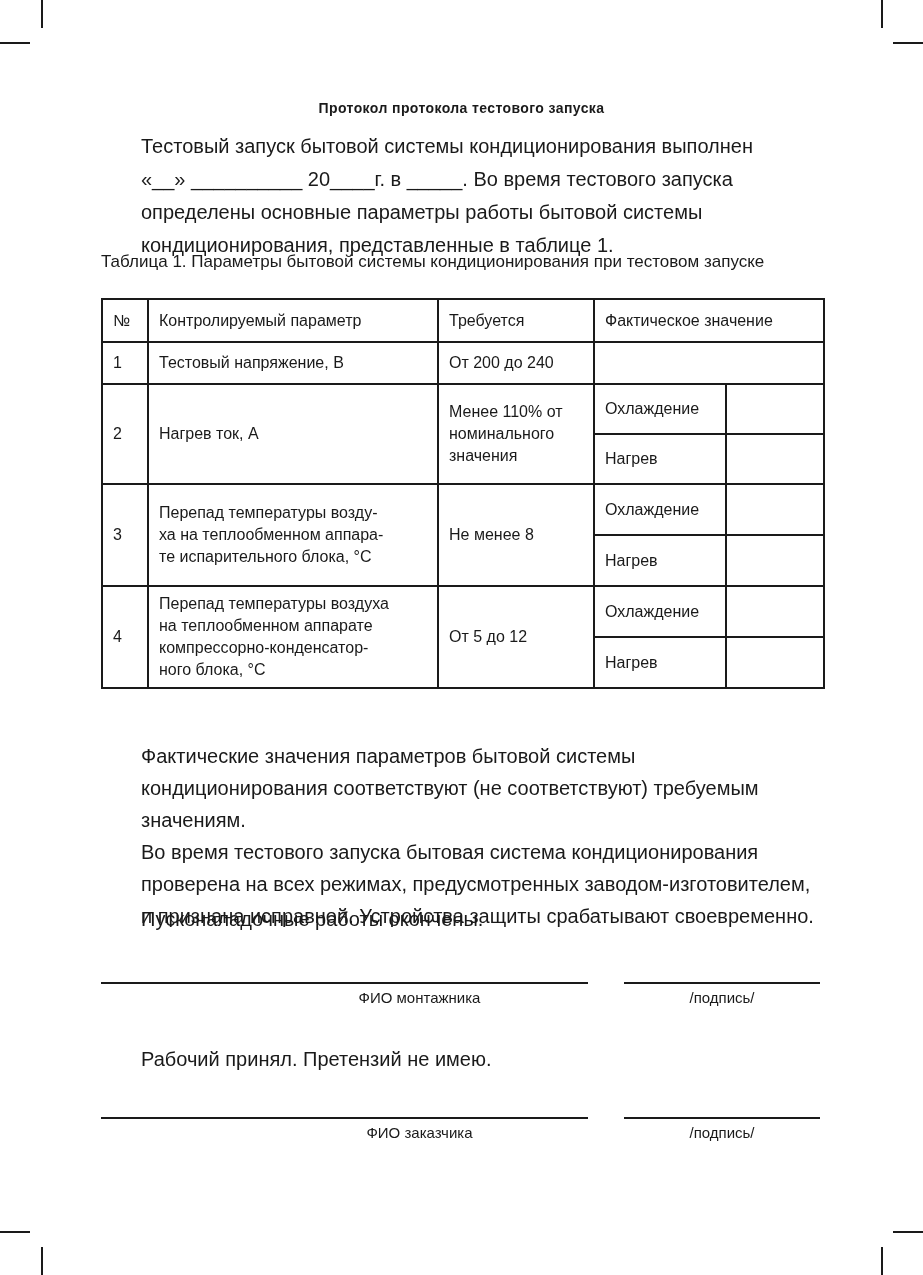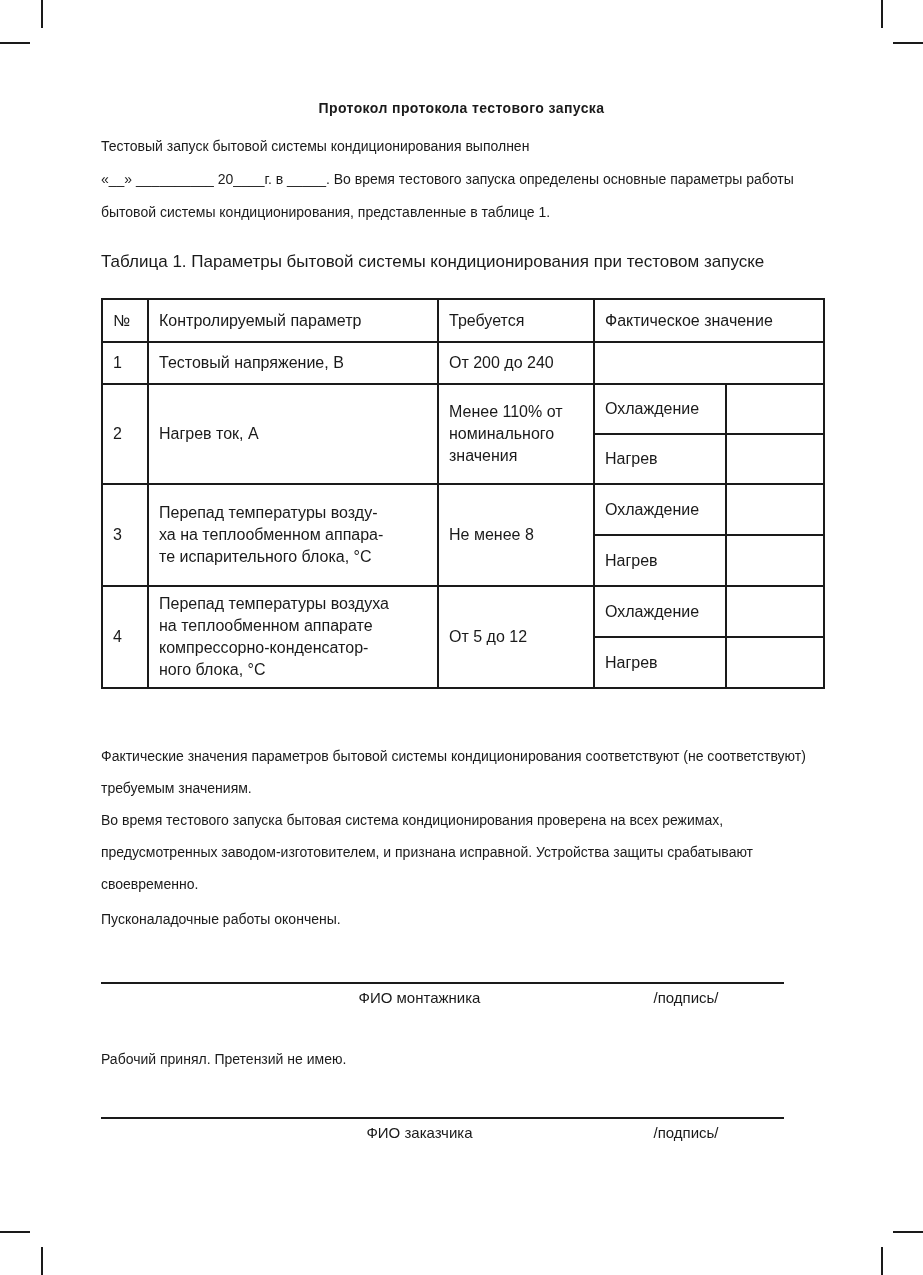--- a/index.html
+++ b/index.html
@@ -24,21 +24,21 @@
   .crop.bl-v { left: 41px;  top: 1247px; }
   .crop.br-h { left: 893px; top: 1231px; }
   .crop.br-v { left: 881px; top: 1247px; }
 
   .content { position: absolute; left: 101px; top: 0; width: 721px; height: 100%; }
 
   .title {
     position: absolute; top: 88px; left: 0; right: 0;
     text-align: center; font-size: 14px; font-weight: 700; letter-spacing: 0.4px; margin-top: 12px;
   }
-  .para { white-space: pre-line; font-size: 14px; line-height: 32px; }
+  .para { white-space: pre-line; font-size: 20px; line-height: 32px; margin-left: 40px; }
   .intro       { position: absolute; top: 130px; left: 0; right: 0; line-height: 33px; }
   .caption     { position: absolute; top: 252px; left: 0; right: 0; font-size: 17px; }
   .conclusion  { position: absolute; top: 740px; left: 0; right: 0; }
   .note        { position: absolute; top: 903px; left: 0; right: 0; }
   .accept      { position: absolute; top: 1043px; left: 0; right: 0; }
 
   table.params {
     position: absolute; top: 298px; left: 0;
     width: 722px; border-collapse: collapse; table-layout: fixed;
   }
@@ -48,21 +48,21 @@
     font-size: 16px; line-height: 22px;
     vertical-align: middle;
     white-space: pre-line;
     overflow: hidden;
   }
   tr.hdr  { height: 43px; }
   tr.r1   { height: 42px; }
   tr.sub2 { height: 50px; }
   tr.sub3 { height: 51px; }
 
-  .sig-row { position: absolute; left: 0; right: 2px; display: flex; }
+  .sig-row { position: absolute; left: 0; right: 2px; display: flex; justify-content: space-between; }
   .sig-row.first  { top: 982px; }
   .sig-row.second { top: 1117px; }
   .sig { display: flex; flex-direction: column; }
   .sig.long  { width: 487px; }
   .sig.short { width: 196px; }
   .sig-line { border-top: 2px solid #1a1a1a; height: 0; }
   .sig-label { margin-top: 5px; font-size: 15px; text-align: center; }
   .sig-label.shift { padding-left: 150px; }
 </style>
 </head>

